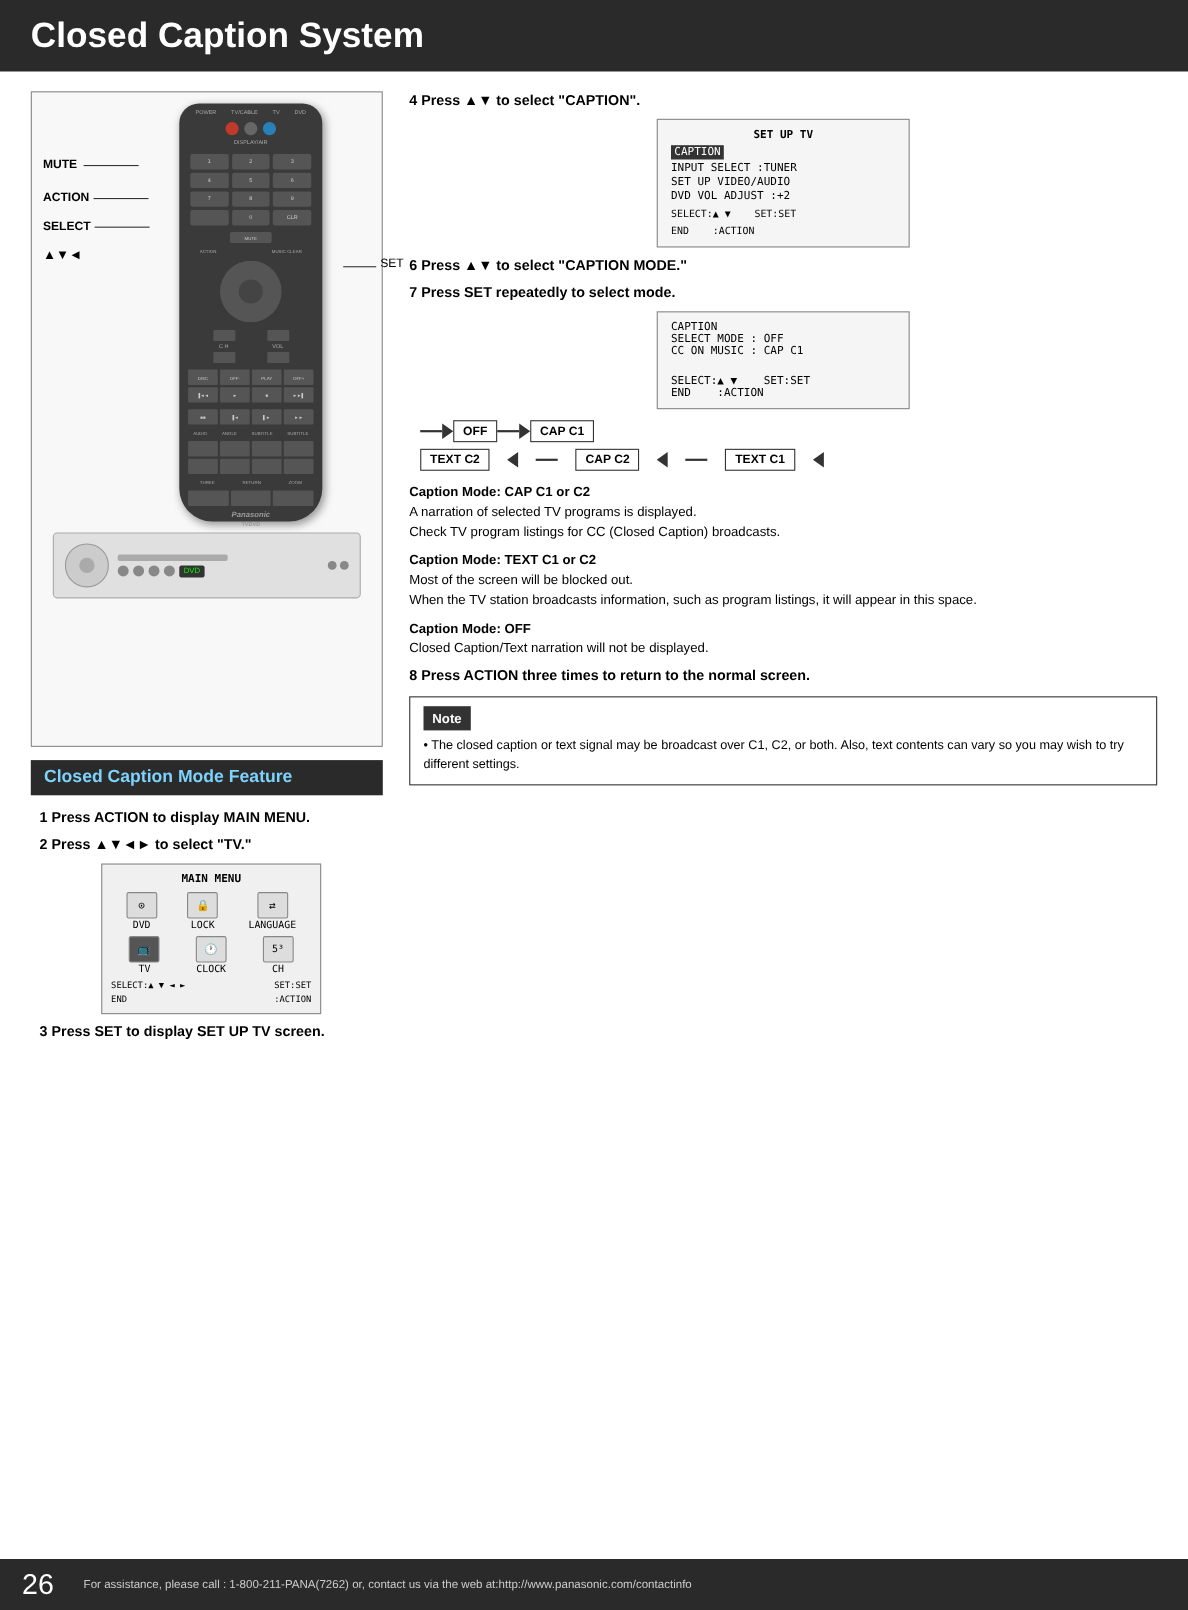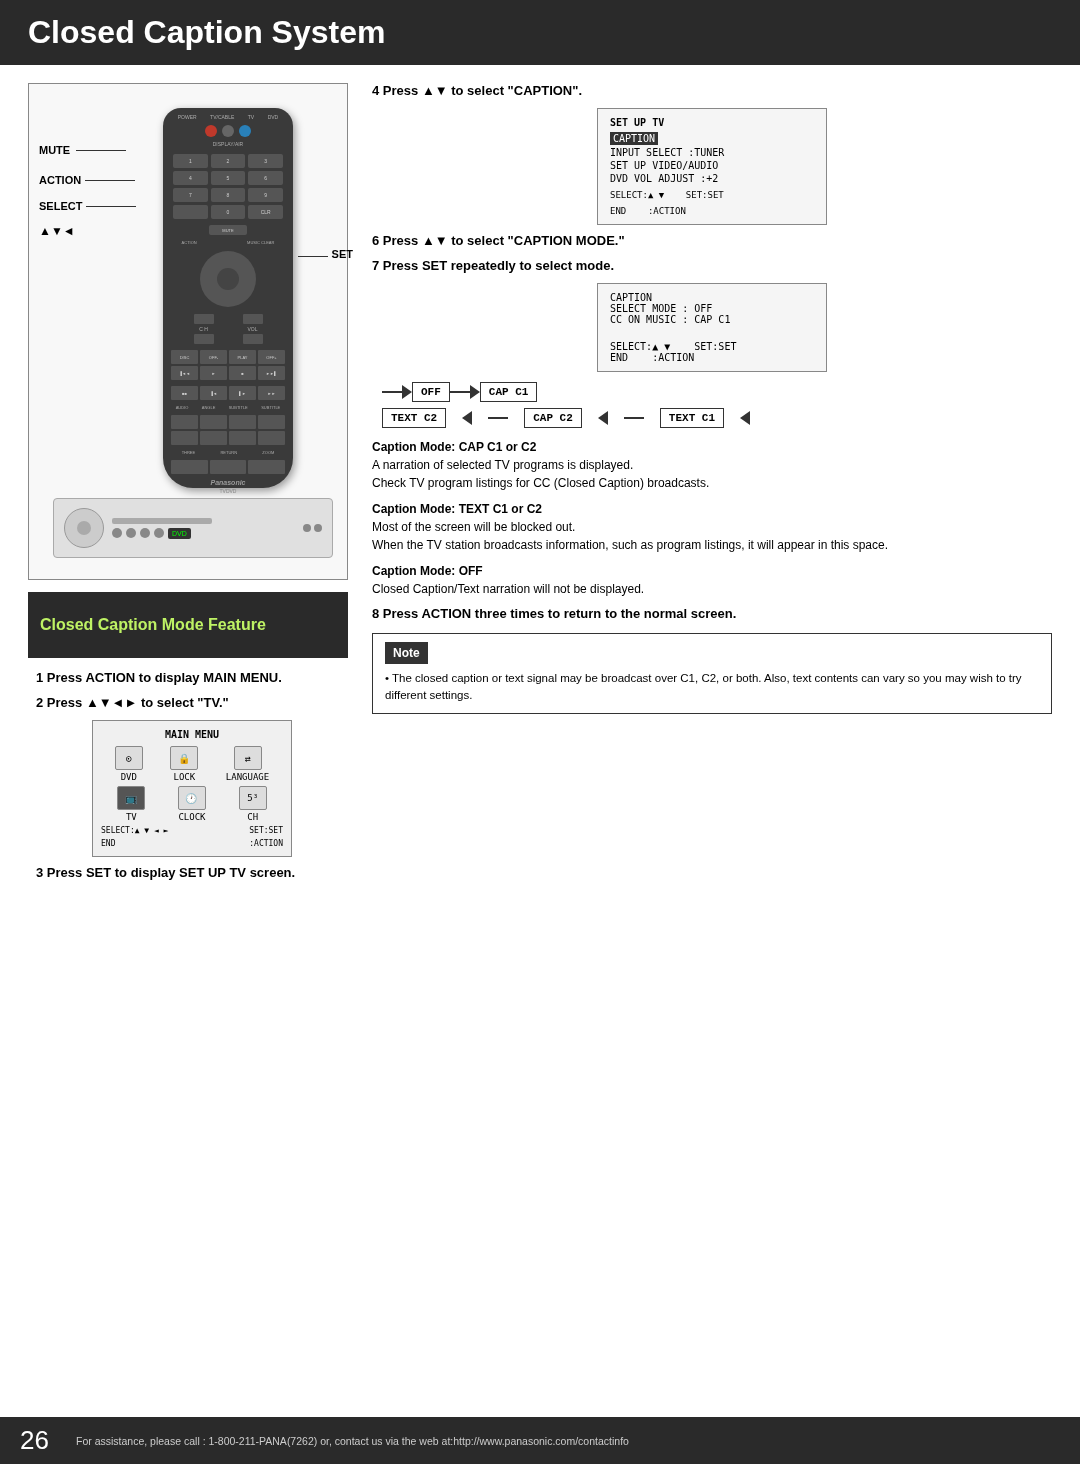--- a/index.html
+++ b/index.html
@@ -34,24 +34,24 @@
 
     
     .left-col {
       width: 320px;
       flex-shrink: 0;
     }
 
     
     .remote-container {
       border: 1.5px solid #888;
-      padding: 24px;
+      padding: 10px;
       margin-bottom: 12px;
       position: relative;
-      height: 497px;
+      height: 596px;
       background: #f8f8f8;
     }
 
     .remote-body {
       width: 130px;
       height: 380px;
       background: #3a3a3a;
       border-radius: 18px 18px 30px 30px;
       margin: 0 auto;
       position: relative;
@@ -243,22 +243,22 @@
       margin-bottom: 6px;
     }
     .info-box p {
       font-size: 12px;
       line-height: 1.5;
     }
 
     
     .section-header {
       background: #2a2a2a;
-      color: #bef264;
-      padding: 24px 12px;
+      color: #7dd3fc;
+      padding: 7px 12px;
       font-size: 16px;
       font-weight: bold;
       margin-bottom: 12px;
     }
 
     
     .step {
       margin-bottom: 10px;
       font-size: 13px;
     }
@@ -268,20 +268,21 @@
     .tv-screen {
       border: 1.5px solid #888;
       background: #f5f5f5;
       padding: 8px 12px;
       margin: 8px auto;
       width: 230px;
       font-size: 10px;
       font-family: monospace;
     }
     .tv-screen .screen-title {
+      text-align: center;
       font-weight: bold;
       margin-bottom: 4px;
       font-size: 10px;
     }
     .tv-screen .highlighted {
       background: #333;
       color: #fff;
       padding: 1px 3px;
       display: inline-block;
     }
@@ -558,21 +559,21 @@
           </div>
           <div class="remote-bottom-grid">
             <div class="func-btn"></div>
               <div class="func-btn"></div>
               <div class="func-btn"></div>
           </div>
           <div class="panasonic-label">Panasonic</div>
           <div style="text-align:center;font-size:5px;color:#888;padding-bottom:6px;">TVDVD</div>
         </div>
 
-        <div style="position:absolute;right:-30px;top:140px;font-size:11px;font-weight:bold;">
+        <div style="position:absolute;right:-30px;top:140px;font-size:11px;font-weight:normal;">
           <span>SET</span>
           <div style="width:30px;height:1px;background:#333;position:absolute;left:-34px;top:8px;"></div>
         </div>
       </div>
 
       <div class="dvd-player" style="margin-top:10px;">
         <div style="width:40px;height:40px;border:1px solid #999;border-radius:50%;background:#ccc;display:flex;align-items:center;justify-content:center;">
           <div style="width:14px;height:14px;border-radius:50%;background:#aaa;"></div>
         </div>
         <div style="flex:1;display:flex;flex-direction:column;gap:4px;">
@@ -694,21 +695,21 @@
       <div class="screen-line">CC ON MUSIC   : CAP C1</div>
       <div style="height:16px;"></div>
       <div class="screen-footer">
         <span>SELECT:▲ ▼&nbsp;&nbsp;&nbsp;&nbsp;SET:SET</span>
       </div>
       <div class="screen-footer">
         <span>END&nbsp;&nbsp;&nbsp;&nbsp;:ACTION</span>
       </div>
     </div>
 
-    <div style="margin:10px 0 10px 10px;font-family:Liberation Mono, monospace;">
+    <div style="margin:10px 0 10px 10px;">
       <div style="display:flex;align-items:center;gap:0;">
         <div style="width:20px;height:2px;background:#333;"></div>
         <div style="width:0;height:0;border-top:7px solid transparent;border-bottom:7px solid transparent;border-left:10px solid #333;"></div>
         <div class="mode-box">OFF</div>
         <div style="width:20px;height:2px;background:#333;"></div>
         <div style="width:0;height:0;border-top:7px solid transparent;border-bottom:7px solid transparent;border-left:10px solid #333;"></div>
         <div class="mode-box">CAP C1</div>
       </div>
       <div style="display:flex;align-items:center;gap:16px;margin-top:6px;">
         <div class="mode-box">TEXT C2</div>

